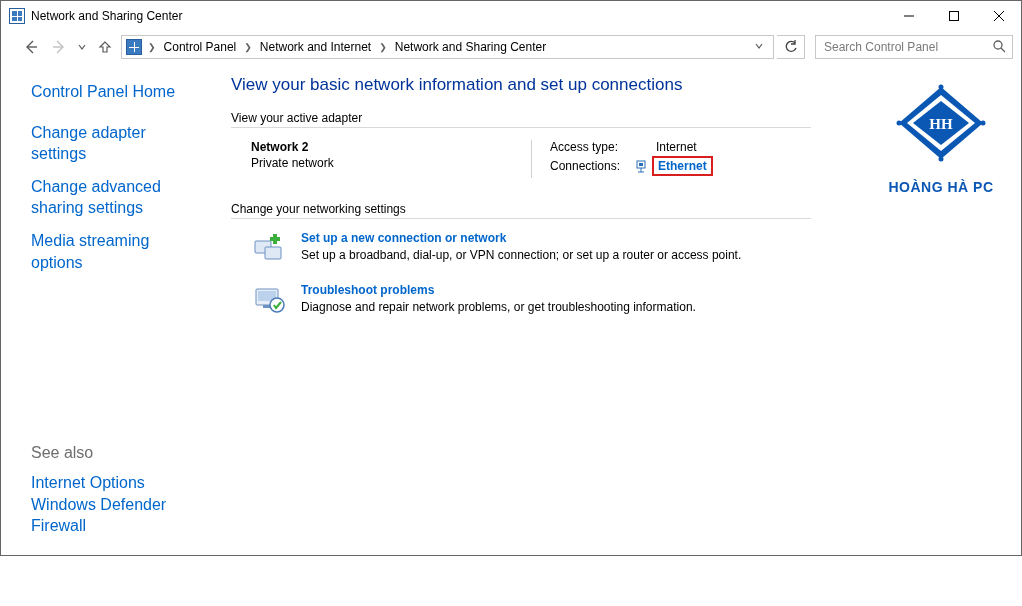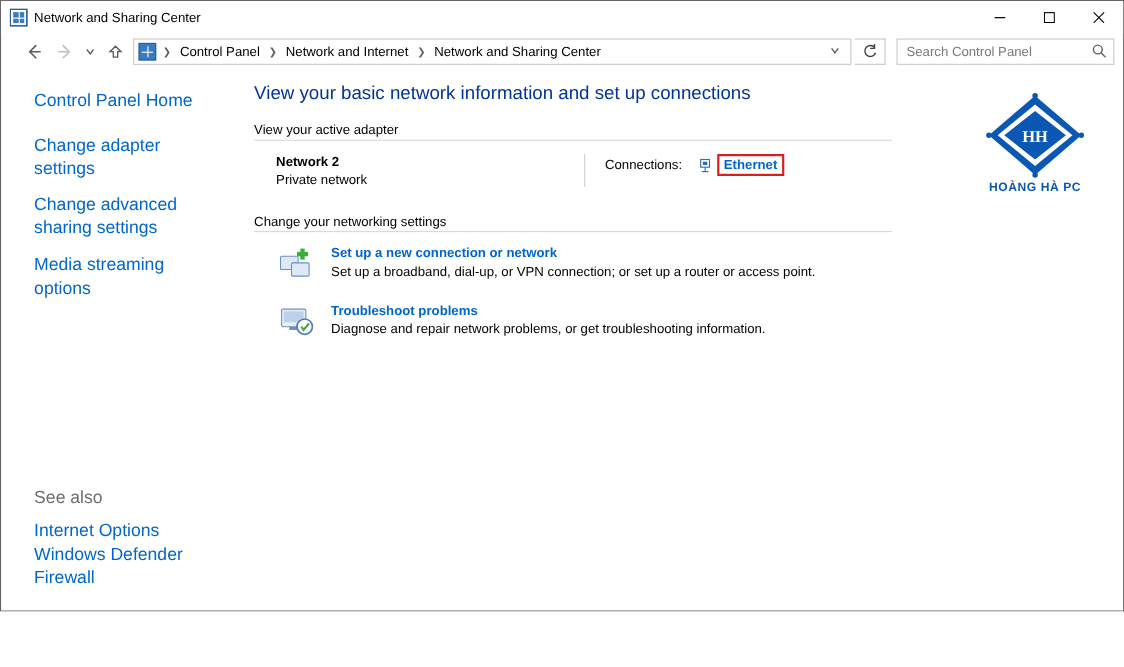--- a/index.html
+++ b/index.html
@@ -208,23 +208,23 @@
   .brand {
     position:absolute;
     right:26px; top:16px;
     width:108px;
     text-align:center;
   }
   .brand svg { display:block; margin:0 auto; }
   .brand-label {
     color:#0b57b4;
     font-weight:700;
-    font-size:11px;
+    font-size:14px;
     letter-spacing:0.5px;
-    margin-top:2px;
+    margin-top:16px;
   }
 </style>
 </head>
 <body>
 
 <div class="window">
 
   <div class="titlebar">
     <span class="app-icon"></span>
     <span class="titlebar-title">Network and Sharing Center</span>
@@ -327,20 +327,24 @@
       <div class="section-label">View your active adapter</div>
       <div class="rule"></div>
 
       <div class="network-row">
         <div class="net-left">
           <div class="net-name">Network 2</div>
           <div class="net-type">Private network</div>
         </div>
         <div class="net-divider"></div>
         <div class="net-right">
+          <div class="kv-row">
+            <span class="kv-key">Access type:</span>
+            <span class="kv-val" style="padding-left:22px;">Internet</span>
+          </div>
           <div class="kv-row">
             <span class="kv-key">Connections:</span>
             <span class="kv-val">
               <span class="eth-icon">
                 <svg width="14" height="14">
                     <rect x="3" y="2" width="8" height="7" fill="none" stroke="#2a6fb5" stroke-width="1"></rect>
                     <rect x="5" y="4" width="4" height="3" fill="#2a6fb5"></rect>
                     <line x1="7" y1="9" x2="7" y2="13" stroke="#2a6fb5"></line>
                     <line x1="4" y1="13" x2="10" y2="13" stroke="#2a6fb5"></line>
                   </svg>

